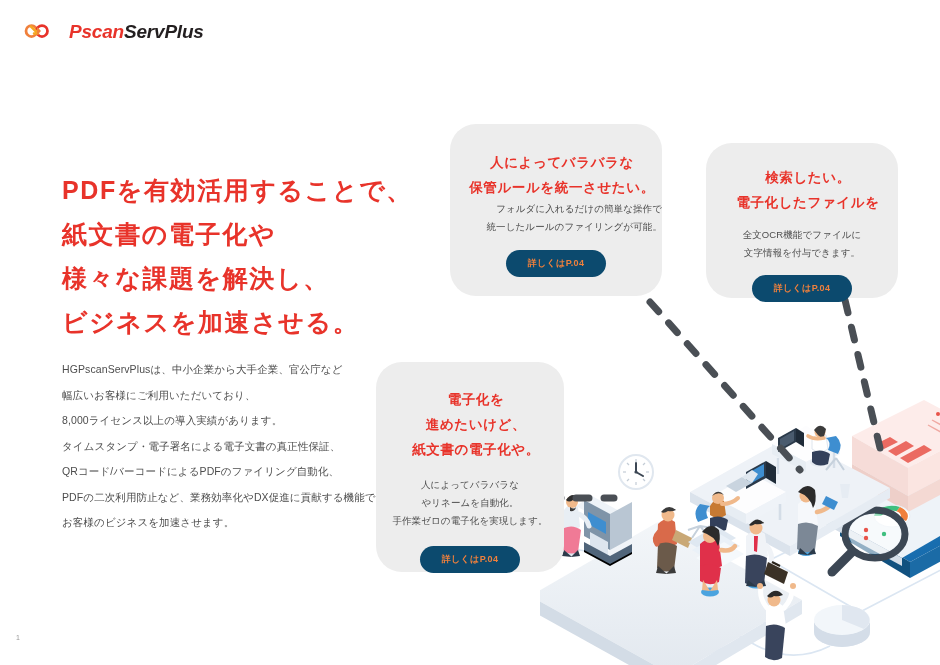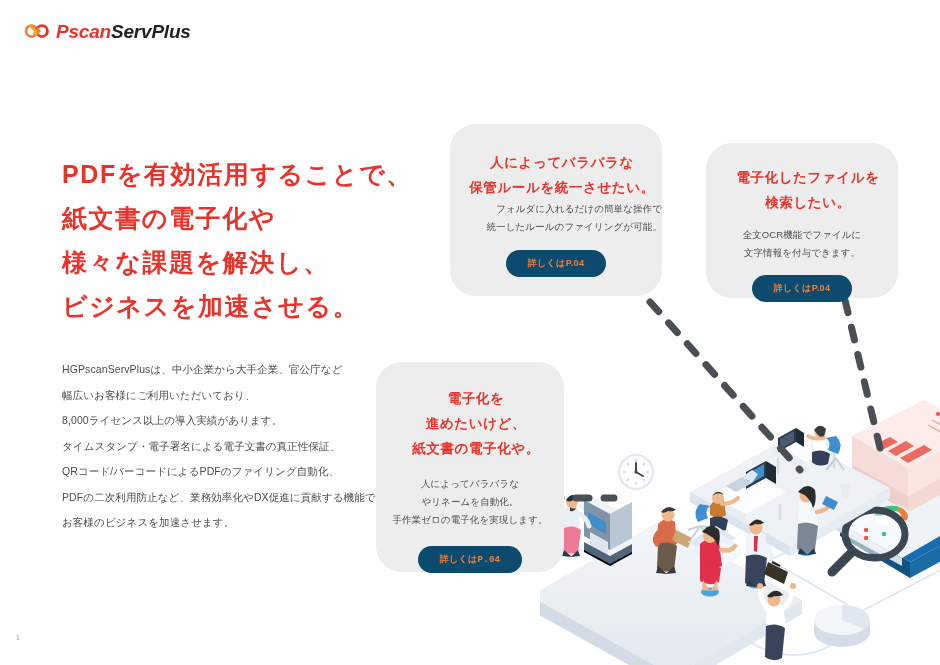--- a/index.html
+++ b/index.html
@@ -5,29 +5,29 @@
   html,body{margin:0;padding:0;}
   body{
     width:940px;height:665px;
     background:#ffffff;
     font-family:"Liberation Sans","DejaVu Sans",sans-serif;
     overflow:hidden;position:relative;
   }
   .page{position:relative;width:940px;height:665px;overflow:hidden;background:#fff;}
 
   
-  .logo{position:absolute;left:24px;top:20px;display:flex;align-items:center;gap:6px;}
+  .logo{position:absolute;left:24px;top:20px;display:flex;align-items:center;gap:19px;}
   .logo-mark{width:26px;height:22px;display:block;}
   .logo-text{font-size:19px;font-weight:700;font-style:italic;letter-spacing:-0.2px;line-height:1;white-space:nowrap;}
   .logo-text .t1{color:#E8332A;}
   .logo-text .t2{color:#231f20;}
   .logo-text .t3{color:#231f20;}
 
   
-  .headline{position:absolute;left:62px;top:152px;width:400px;}
+  .headline{position:absolute;left:62px;top:168px;width:400px;}
   .headline .hl{
     color:#E8332A;font-size:25px;font-weight:700;letter-spacing:1.6px;
     line-height:44px;white-space:nowrap;
   }
 
   
   .bodycopy{position:absolute;left:62px;top:357px;width:330px;}
   .bodycopy .bl{
     color:#4d4d4d;font-size:10.5px;line-height:25.5px;white-space:nowrap;letter-spacing:0.1px;
   }
@@ -46,21 +46,21 @@
   }
 
   #card1{left:450px;top:124px;width:212px;height:172px;padding-top:26px;}
   #card1 .c-desc{margin-top:0;text-align:right;}
   #card1 .c-btn{margin-top:14px;}
 
   #card2{left:706px;top:143px;width:192px;height:155px;padding-top:22px;}
   #card2 .c-desc{margin-top:11px;}
   #card2 .c-btn{margin-top:13px;}
 
-  #card3{left:376px;top:362px;width:188px;height:210px;padding-top:25px;font-family:Liberation Mono, monospace;}
+  #card3{left:376px;top:362px;width:188px;height:210px;padding-top:25px;}
   #card3 .c-desc{margin-top:14px;}
   #card3 .c-btn{margin-top:16px;}
 
   
   .connectors{position:absolute;left:0;top:0;width:940px;height:665px;pointer-events:none;}
 
   
   .illus{position:absolute;left:540px;top:400px;width:400px;height:265px;}
 
   .pagenum{
@@ -369,22 +369,22 @@
     </div>
     <div class="c-desc">
       <div>フォルダに入れるだけの簡単な操作で</div>
       <div>統一したルールのファイリングが可能。</div>
     </div>
     <div class="c-btn">詳しくはP.04</div>
   </div>
 
   <div class="card" id="card2">
     <div class="c-title">
+      <div>検索したい。</div>
       <div>電子化したファイルを</div>
-      <div>検索したい。</div>
     </div>
     <div class="c-desc">
       <div>全文OCR機能でファイルに</div>
       <div>文字情報を付与できます。</div>
     </div>
     <div class="c-btn">詳しくはP.04</div>
   </div>
 
   <div class="card" id="card3">
     <div class="c-title">

